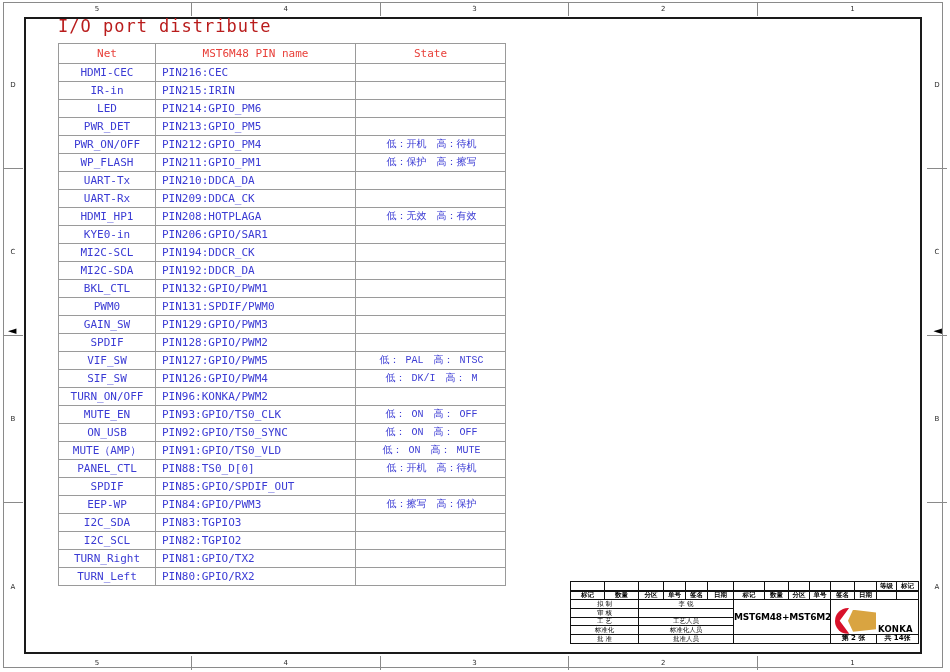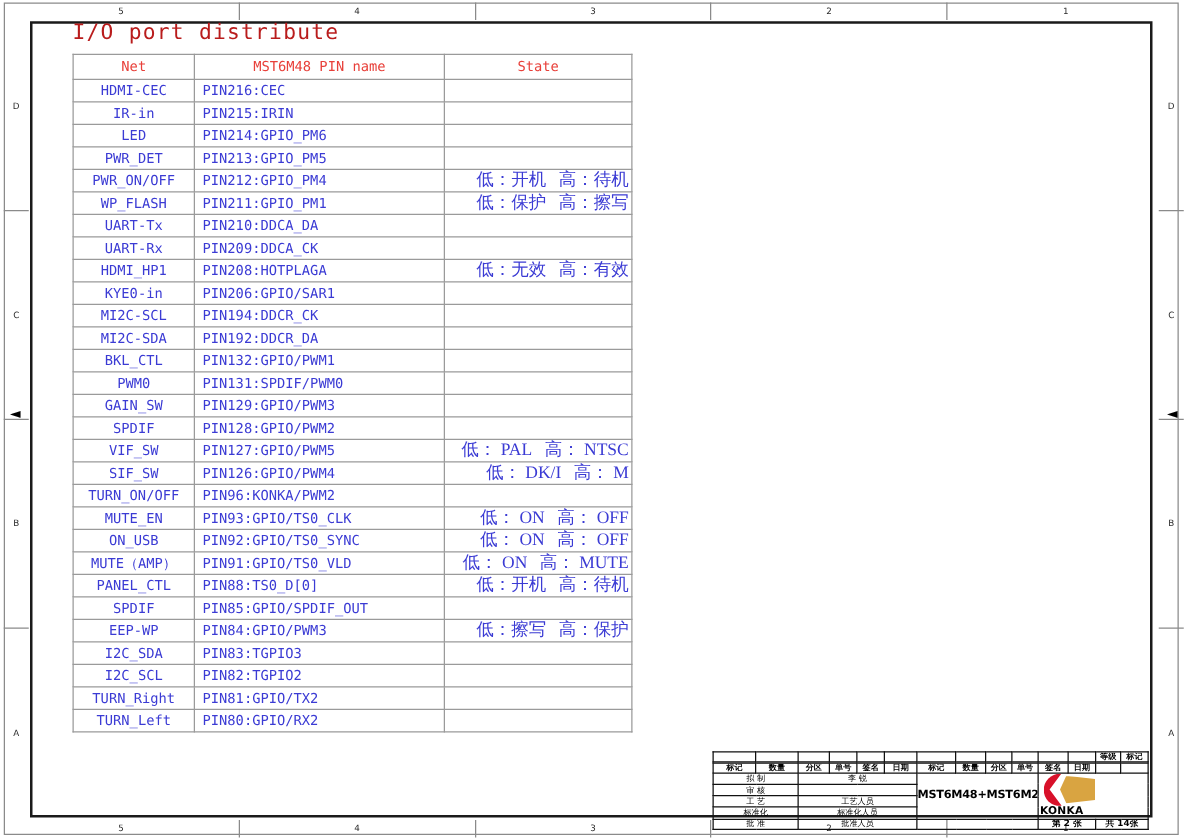--- a/index.html
+++ b/index.html
@@ -44,43 +44,43 @@
   #io-table col.c1{width:97px;}
   #io-table col.c2{width:200px;}
   #io-table col.c3{width:150px;}
   #io-table th,#io-table td{
       border:1px solid #9a9a9a;height:17px;padding:0 2px;
       font-size:11px;line-height:15px;white-space:nowrap;overflow:visible;
       font-family:"DejaVu Sans Mono","Liberation Mono",monospace;}
   #io-table th{color:#e8403a;text-align:center;font-weight:normal;height:19px;}
   #io-table td.net{color:#3b3bd4;text-align:center;}
   #io-table td.pin{color:#3b3bd4;text-align:left;padding-left:6px;}
-  #io-table td.state{color:#3b3bd4;text-align:right;padding-left:4px;
-      font-family:Liberation Serif, serif;font-size:14px;}
+  #io-table td.state{color:#3b3bd4;text-align:center;padding-left:4px;
+      font-family:Liberation Mono, monospace;font-size:10px;}
   #io-table td.state span.st-lo,#io-table td.state span.st-hi{
       display:inline-block;}
   #io-table td.state span.gap{display:inline-block;width:10px;}
 
   
   #title-block{position:absolute;left:570px;top:581px;width:348px;height:72px;
                font-family:"DejaVu Sans","Liberation Sans",sans-serif;}
   #title-block table{border-collapse:collapse;width:348px;height:63px;
-                     table-layout:fixed;margin-top:20px;}
+                     table-layout:fixed;}
   #title-block td{border:1px solid #111;font-size:6.5px;line-height:1;
                   text-align:center;vertical-align:middle;color:#000;padding:0;
                   overflow:hidden;white-space:nowrap;}
   #title-block td.hdr{font-weight:bold;}
   #title-block td.blank{}
   #title-block td.mainname{font-size:9px;font-weight:bold;letter-spacing:-0.2px;}
   #title-block td.logo-cell{padding:0;position:relative;}
   #title-block td.sheet{font-size:7px;font-weight:bold;}
 
   
   .konka{position:relative;width:100%;height:100%;display:flex;
-         align-items:flex-start;justify-content:flex-start;overflow:hidden;flex-direction:column;}
+         align-items:flex-end;justify-content:flex-start;overflow:hidden;}
   .konka .mark{position:relative;width:42px;height:26px;margin-left:4px;flex:none;}
   .konka .arc{position:absolute;left:0;top:0;width:26px;height:26px;
               border-radius:50%;background:#d8112a;
               clip-path:polygon(0% 0%,55% 0%,18% 50%,55% 100%,0% 100%);}
   .konka .poly{position:absolute;left:13px;top:2px;width:28px;height:22px;
                background:#d9a441;
                clip-path:polygon(100% 12%,100% 88%,18% 100%,0% 50%,18% 0%);}
   .konka .wordmark{font-family:"DejaVu Sans","Liberation Sans",sans-serif;
                    font-size:8.5px;font-weight:bold;color:#000;margin-left:1px;
                    letter-spacing:0.2px;}

